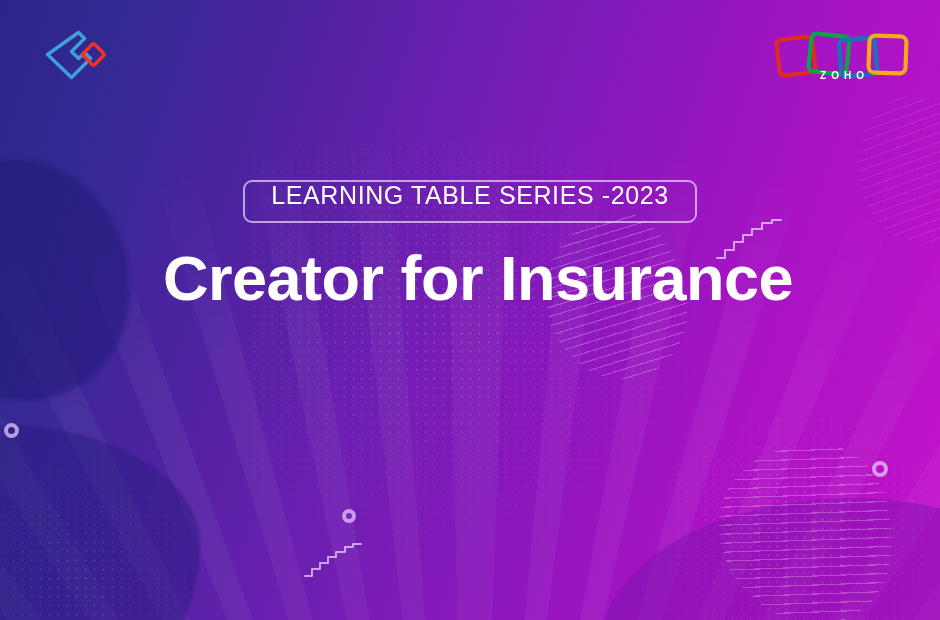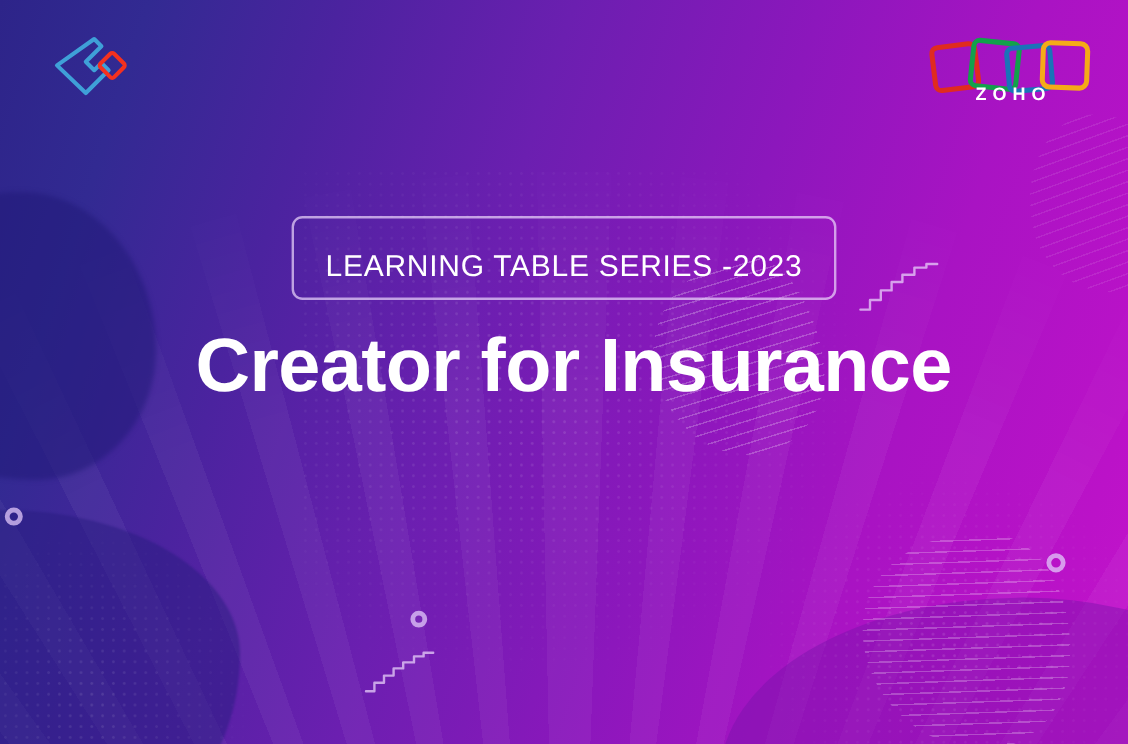--- a/index.html
+++ b/index.html
@@ -185,41 +185,41 @@
     width: 140px;
     height: 62px;
   }
   #zoho-wordmark {
     position: absolute;
     left: 772px;
     top: 70px;
     width: 140px;
     text-align: center;
     color: #ffffff;
-    font-size: 15px;
+    font-size: 10px;
     letter-spacing: 5px;
     font-weight: 700;
     text-indent: 5px;
   }
 
   
 
   #text-block {
     position: absolute;
     left: 0;
     right: 0;
     top: 180px;
     text-align: center;
   }
 
   #eyebrow-box {
     display: inline-block;
     border: 2px solid rgba(236, 216, 252, 0.70);
     border-radius: 9px;
-    padding: 28px 26px 13px 26px;
+    padding: 1px 26px 13px 26px;
     box-sizing: border-box;
   }
   #eyebrow-text {
     display: block;
     color: #ffffff;
     font-size: 25px;
     font-weight: 400;
     letter-spacing: 0.6px;
     line-height: 1;
     white-space: nowrap;

